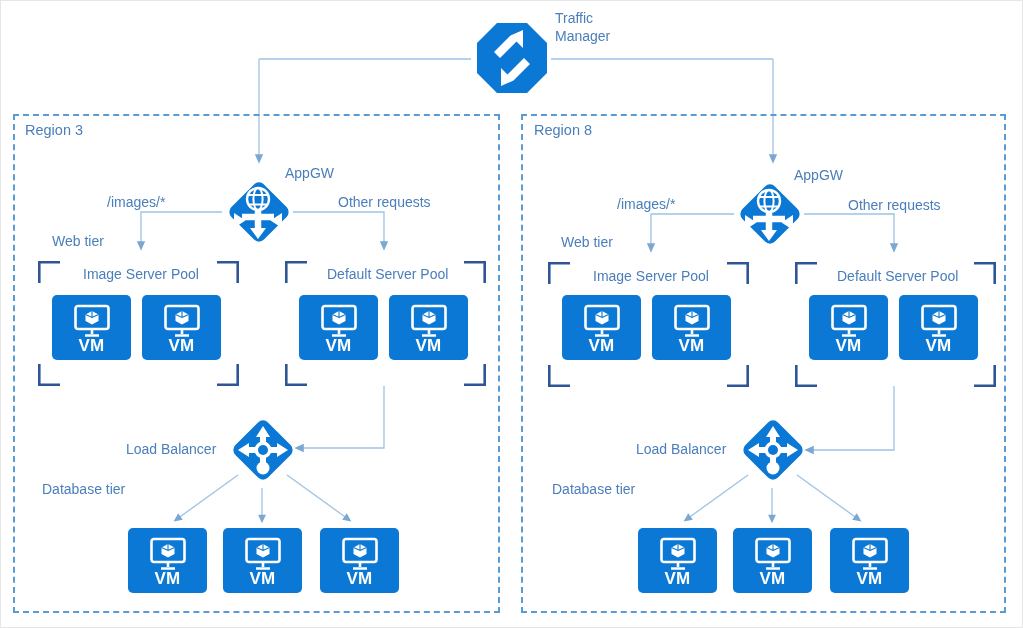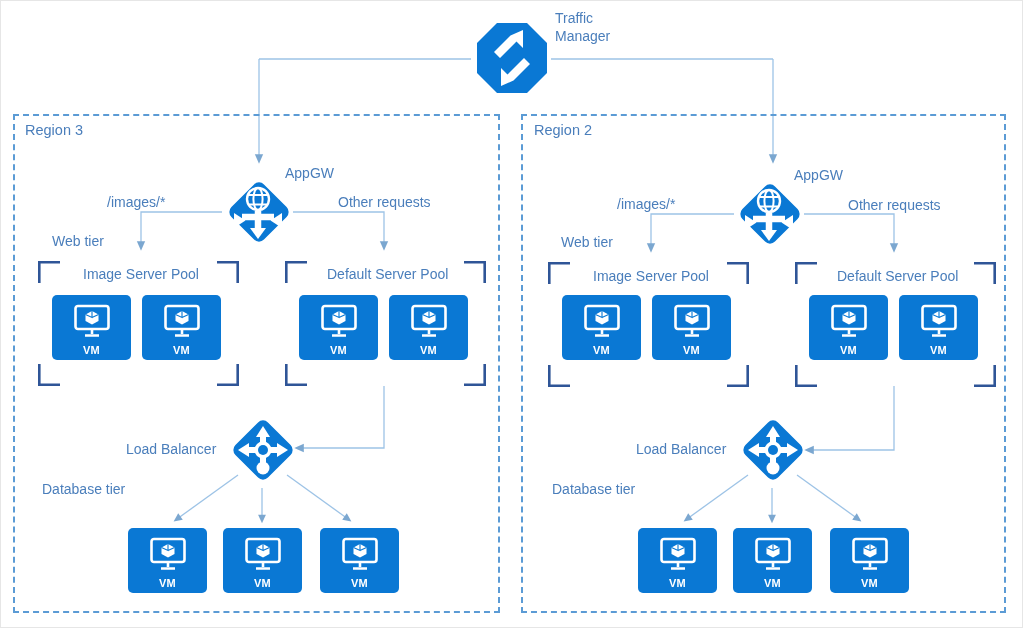--- a/index.html
+++ b/index.html
@@ -33,21 +33,21 @@
     width:79px;height:65px;
     background:#0a78d4;
     border-radius:5px;
     box-sizing:border-box;
   }
   .vm .vmtxt{
     position:absolute;
     bottom:4px;left:0;right:0;
     text-align:center;
     color:#ffffff;
-    font-size:11px;
+    font-size:17px;
     font-weight:bold;
     letter-spacing:.3px;
     font-family:"Liberation Sans", sans-serif;
   }
   .vm svg{position:absolute;top:9px;left:50%;transform:translateX(-50%);}
   svg.overlay{position:absolute;top:0;left:0;width:1023px;height:628px;pointer-events:none;}
 </style>
 </head>
 <body>
 
@@ -88,21 +88,21 @@
       <path d="M747,474 L686,518" marker-end="url(#ah2)"></path>
       <path d="M771,487 L771,518" marker-end="url(#ah2)"></path>
       <path d="M796,474 L857,518" marker-end="url(#ah2)"></path>
     </g>
   </svg>
 
   <div class="region-box" style="left:12px;top:113px;width:487px;height:499px;"></div>
   <div class="region-box" style="left:520px;top:113px;width:485px;height:499px;"></div>
 
   <div class="abs lbl big" style="left:24px;top:122px;">Region 3</div>
-  <div class="abs lbl big" style="left:533px;top:122px;">Region 2</div>
+  <div class="abs lbl big" style="left:533px;top:122px;">Region 8</div>
 
   <div class="abs" style="left:475px;top:21px;">
     <svg width="72" height="72" viewBox="0 0 72 72">
       <polygon points="21,1 51,1 71,21 71,51 51,71 21,71 1,51 1,21" fill="#0a78d4"></polygon>
       <path d="M47,8 L47,26 L40.5,19.5 L24,36 L18,30 L34.5,13.5 z" fill="#ffffff"></path>
       <path d="M25,64 L25,46 L31.5,52.5 L48,36 L54,42 L37.5,58.5 z" fill="#ffffff"></path>
     </svg>
   </div>
   <div class="abs lbl" style="left:554px;top:8px;line-height:18px;"><span style="white-space:pre-line;">Traffic
 Manager</span></div>

